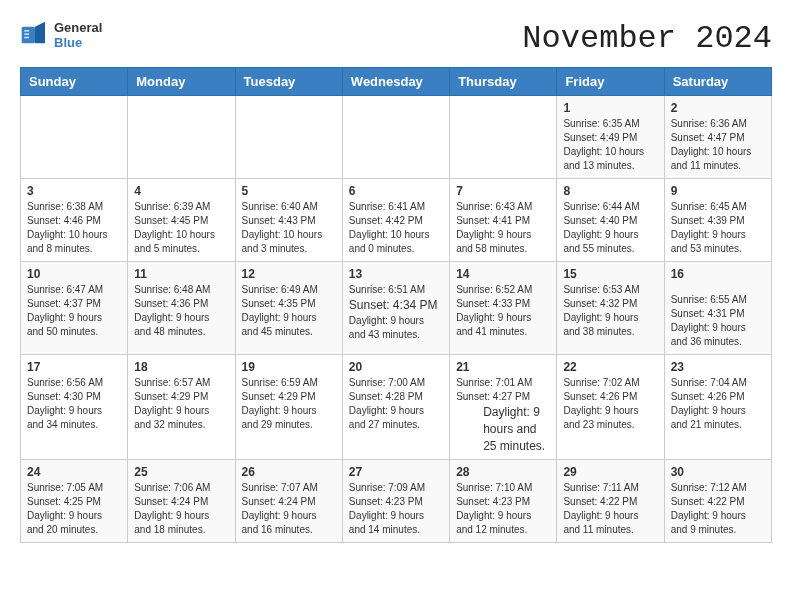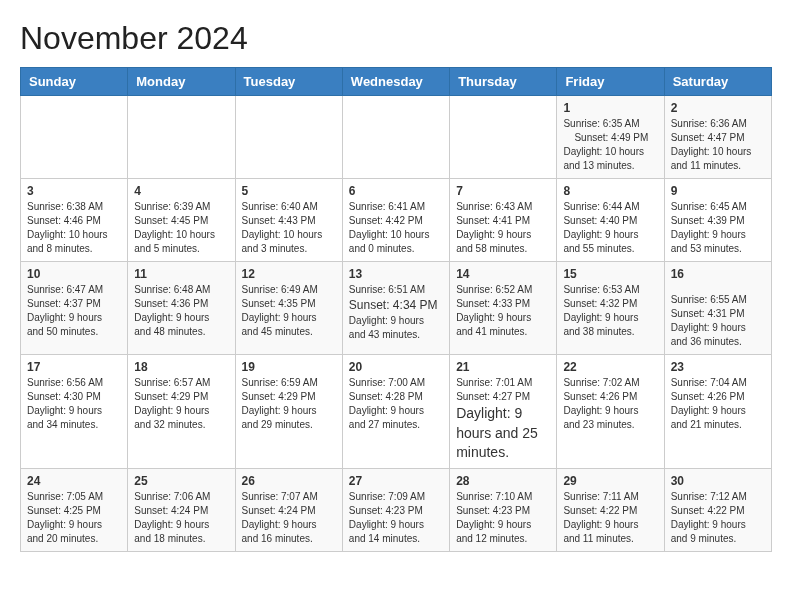--- a/index.html
+++ b/index.html
@@ -33,20 +33,21 @@
       width: 30px;
       height: 30px;
     }
     .title-block {
       text-align: right;
     }
     .title-block h1 {
       font-size: 32px;
       font-weight: normal;
       color: #222;
+      font-family: Liberation Mono, monospace;
     }
     .title-block h2 {
       font-size: 16px;
       font-weight: normal;
       color: #555;
     }
     .calendar {
       width: 100%;
       border-collapse: collapse;
     }
@@ -82,20 +83,33 @@
       margin-bottom: 2px;
     }
     .empty-cell {
       background: #fff !important;
     }
   </style>
 </head>
 <body>
 
 <div class="header-area">
+  <div class="logo">
+    <svg class="logo-icon" viewBox="0 0 36 36">
+      <rect x="2" y="8" width="16" height="20" rx="2" fill="#3a7fc1"></rect>
+      <polygon points="18,8 30,2 30,28 18,28" fill="#1a5fa0"></polygon>
+      <rect x="5" y="12" width="6" height="2" fill="white" opacity="0.7"></rect>
+      <rect x="5" y="16" width="6" height="2" fill="white" opacity="0.7"></rect>
+      <rect x="5" y="20" width="6" height="2" fill="white" opacity="0.7"></rect>
+    </svg>
+    <div class="logo-text">
+      <span>General</span>
+      <span>Blue</span>
+    </div>
+  </div>
   <div class="title-block">
     <h1>November 2024</h1>
   </div>
 </div>
 
 <table class="calendar">
   <thead>
     <tr>
     <th>Sunday</th>
         <th>Monday</th>
@@ -109,21 +123,21 @@
   <tbody id="calendar-body">
   <tr>
         <td class="empty-cell"></td>
         <td class="empty-cell"></td>
         <td class="empty-cell"></td>
         <td class="empty-cell"></td>
         <td class="empty-cell"></td>
         <td>
           <span class="day-number">1</span>
           <div style="font-size: 10px; line-height: 1.4;">Sunrise: 6:35 AM</div>
-          <div style="font-size: 10px; line-height: 1.4; margin-left: 11px;">Sunset: 4:49 PM</div>
+          <div style="font-size: 10px; line-height: 1.4;">Sunset: 4:49 PM</div>
           <div style="font-size: 10px; line-height: 1.4;">Daylight: 10 hours and 13 minutes.</div>
         </td>
         <td>
           <span class="day-number">2</span>
           <div style="font-size: 10px; line-height: 1.4;">Sunrise: 6:36 AM</div>
           <div style="font-size: 10px; line-height: 1.4;">Sunset: 4:47 PM</div>
           <div style="font-size: 10px; line-height: 1.4;">Daylight: 10 hours and 11 minutes.</div>
         </td>
       </tr>
       <tr>
@@ -236,21 +250,21 @@
         <td>
           <span class="day-number">20</span>
           <div style="font-size: 10px; line-height: 1.4;">Sunrise: 7:00 AM</div>
           <div style="font-size: 10px; line-height: 1.4;">Sunset: 4:28 PM</div>
           <div style="font-size: 10px; line-height: 1.4;">Daylight: 9 hours and 27 minutes.</div>
         </td>
         <td>
           <span class="day-number">21</span>
           <div style="font-size: 10px; line-height: 1.4;">Sunrise: 7:01 AM</div>
           <div style="font-size: 10px; line-height: 1.4;">Sunset: 4:27 PM</div>
-          <div style="font-size: 14px; line-height: 1.4;">Daylight: 9 hours and 25 minutes.</div>
+          <div style="font-size: 12px; line-height: 1.4; margin-left: 27px;">Daylight: 9 hours and 25 minutes.</div>
         </td>
         <td>
           <span class="day-number">22</span>
           <div style="font-size: 10px; line-height: 1.4;">Sunrise: 7:02 AM</div>
           <div style="font-size: 10px; line-height: 1.4;">Sunset: 4:26 PM</div>
           <div style="font-size: 10px; line-height: 1.4;">Daylight: 9 hours and 23 minutes.</div>
         </td>
         <td>
           <span class="day-number">23</span>
           <div style="font-size: 10px; line-height: 1.4;">Sunrise: 7:04 AM</div>

